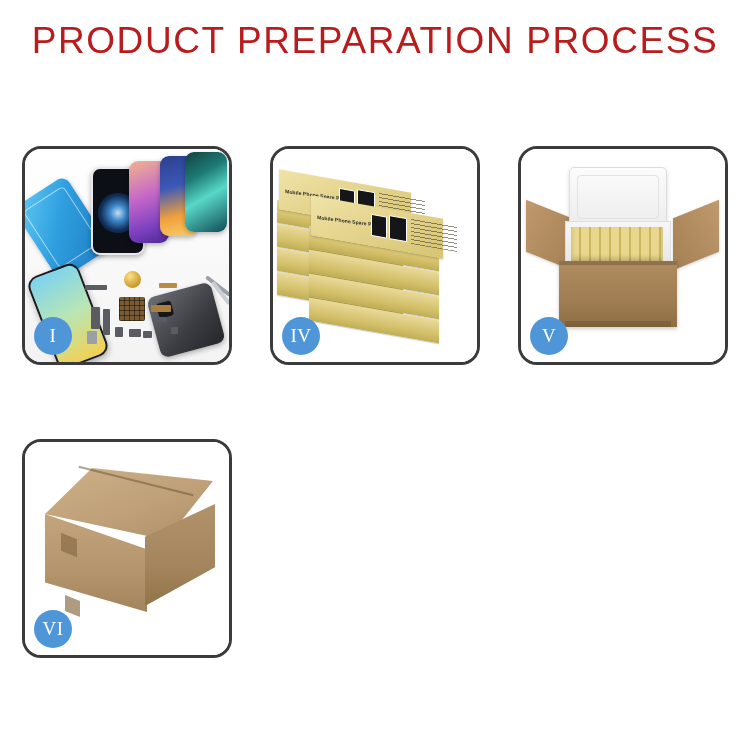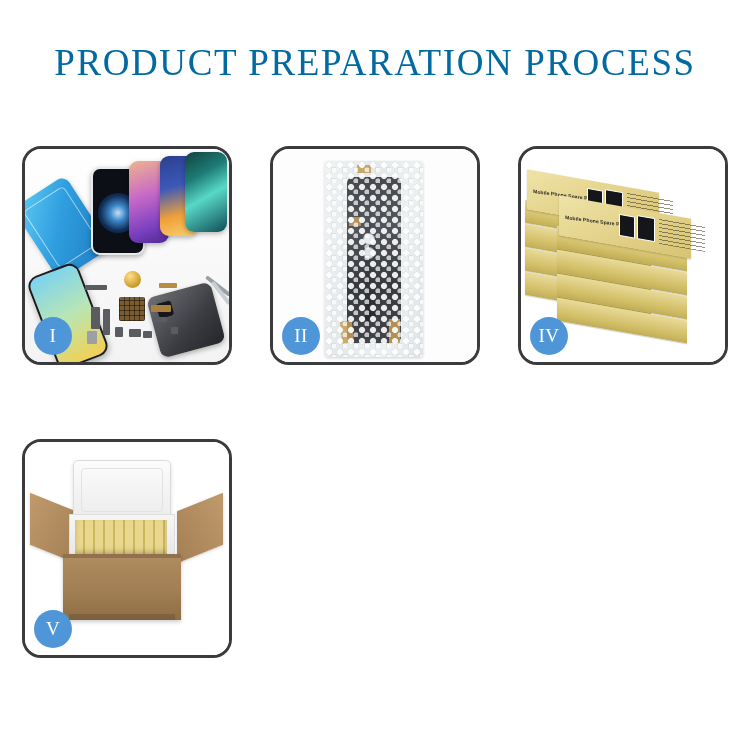--- a/index.html
+++ b/index.html
@@ -10,27 +10,27 @@
     overflow:hidden;
     position:relative;
   }
   .page{position:relative;width:750px;height:750px;}
 
   
   .header{position:absolute;left:0;top:0;width:750px;text-align:center;}
   .title{
     font-size:37px;
     letter-spacing:1.6px;
-    color:#0369a1;
+    color:#b91c1c;
     font-weight:400;
     margin:0;
-    padding-top:44px;
+    padding-top:22px;
     line-height:1.05;
     white-space:nowrap;
-    font-family:Liberation Serif, serif;
+    font-family:Liberation Sans, sans-serif;
   }
   .subtitle{
     font-size:14.5px;
     color:#1a1a1a;
     margin:0;
     padding-top:10px;
     letter-spacing:.15px;
     white-space:nowrap;
   }
 
@@ -334,38 +334,20 @@
           <div class="pt" style="left:58px;top:62px;width:9px;height:7px;"></div>
           <div class="pt" style="left:2px;top:62px;width:10px;height:13px;background:#9aa0a6;"></div>
           <div class="pt" style="left:86px;top:58px;width:7px;height:7px;"></div>
         </div>
         <div class="tweezer"></div>
         <div class="tweezer2"></div>
       </div>
       <div class="badge">I</div>
     </div>
 
-    <div class="panel p2">
-      <div class="stage">
-        <div class="bgwhite"></div>
-        <div class="bubblepack">
-          <div class="innerpart"></div>
-          <div class="flexcable"></div>
-          <div class="contact"></div>
-          <div class="contact2"></div>
-          <div class="tapeA"></div>
-          <div class="tapeB"></div>
-          <div class="tapeC"></div>
-          <div class="tapeD"></div>
-          <div class="bubbles"></div>
-          <div class="bubbles2"></div>
-        </div>
-      </div>
-      <div class="badge">II</div>
-    </div>
 
 
     <div class="panel p4">
       <div class="stage">
         <div class="bgwhite"></div>
         <div class="stack">
 
           <div class="layer" style="left:4px;top:62px;width:126px;transform:skewY(10deg);"></div>
           <div class="layer" style="left:4px;top:86px;width:126px;transform:skewY(10deg);"></div>
           <div class="layer" style="left:4px;top:110px;width:126px;transform:skewY(10deg);"></div>
@@ -402,15 +384,27 @@
         <div class="flapL"></div>
         <div class="flapR"></div>
         <div class="foamlid"></div>
         <div class="foambody"></div>
         <div class="ybars"></div>
         <div class="cartonfront"></div>
       </div>
       <div class="badge">V</div>
     </div>
 
+    <div class="panel p6">
+      <div class="stage">
+        <div class="bgwhite"></div>
+        <div class="cartonTop"></div>
+        <div class="topseam"></div>
+        <div class="cartonLeft"></div>
+        <div class="cartonRight"></div>
+        <div class="tapeTop"></div>
+        <div class="tapeBot"></div>
+      </div>
+      <div class="badge">VI</div>
+    </div>
 
   </div>
 </div>
 
 </body></html>

